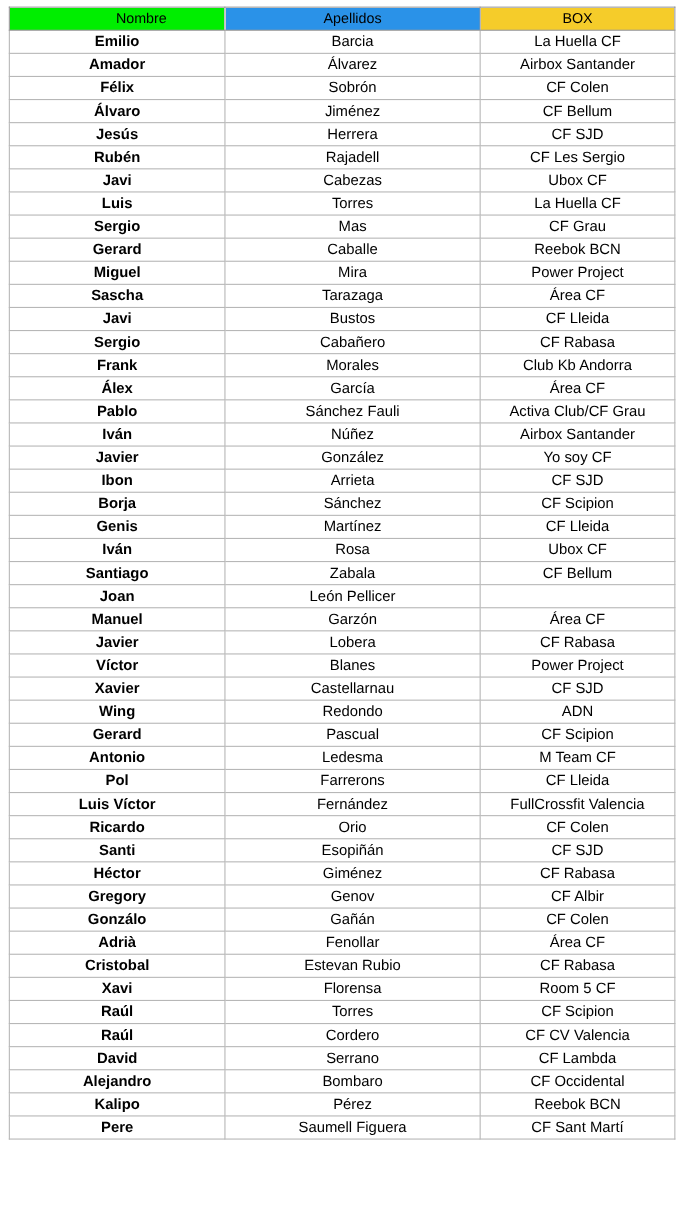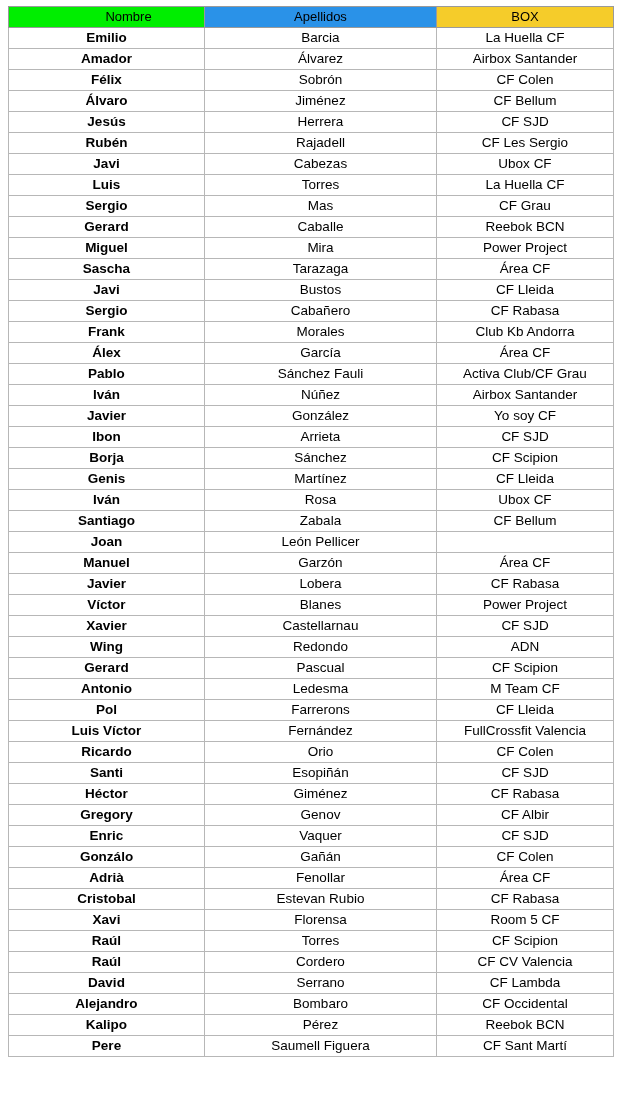--- a/index.html
+++ b/index.html
@@ -258,25 +258,20 @@
           <td class="first">Héctor</td>
           <td class="second">Giménez</td>
           <td class="third">CF Rabasa</td>
         </tr>
         <tr>
           <td class="first">Gregory</td>
           <td class="second">Genov</td>
           <td class="third">CF Albir</td>
         </tr>
         <tr>
-          <td class="first">Enric</td>
-          <td class="second">Vaquer</td>
-          <td class="third">CF SJD</td>
-        </tr>
-        <tr>
           <td class="first">Gonzálo</td>
           <td class="second">Gañán</td>
           <td class="third">CF Colen</td>
         </tr>
         <tr>
           <td class="first">Adrià</td>
           <td class="second">Fenollar</td>
           <td class="third">Área CF</td>
         </tr>
         <tr>

